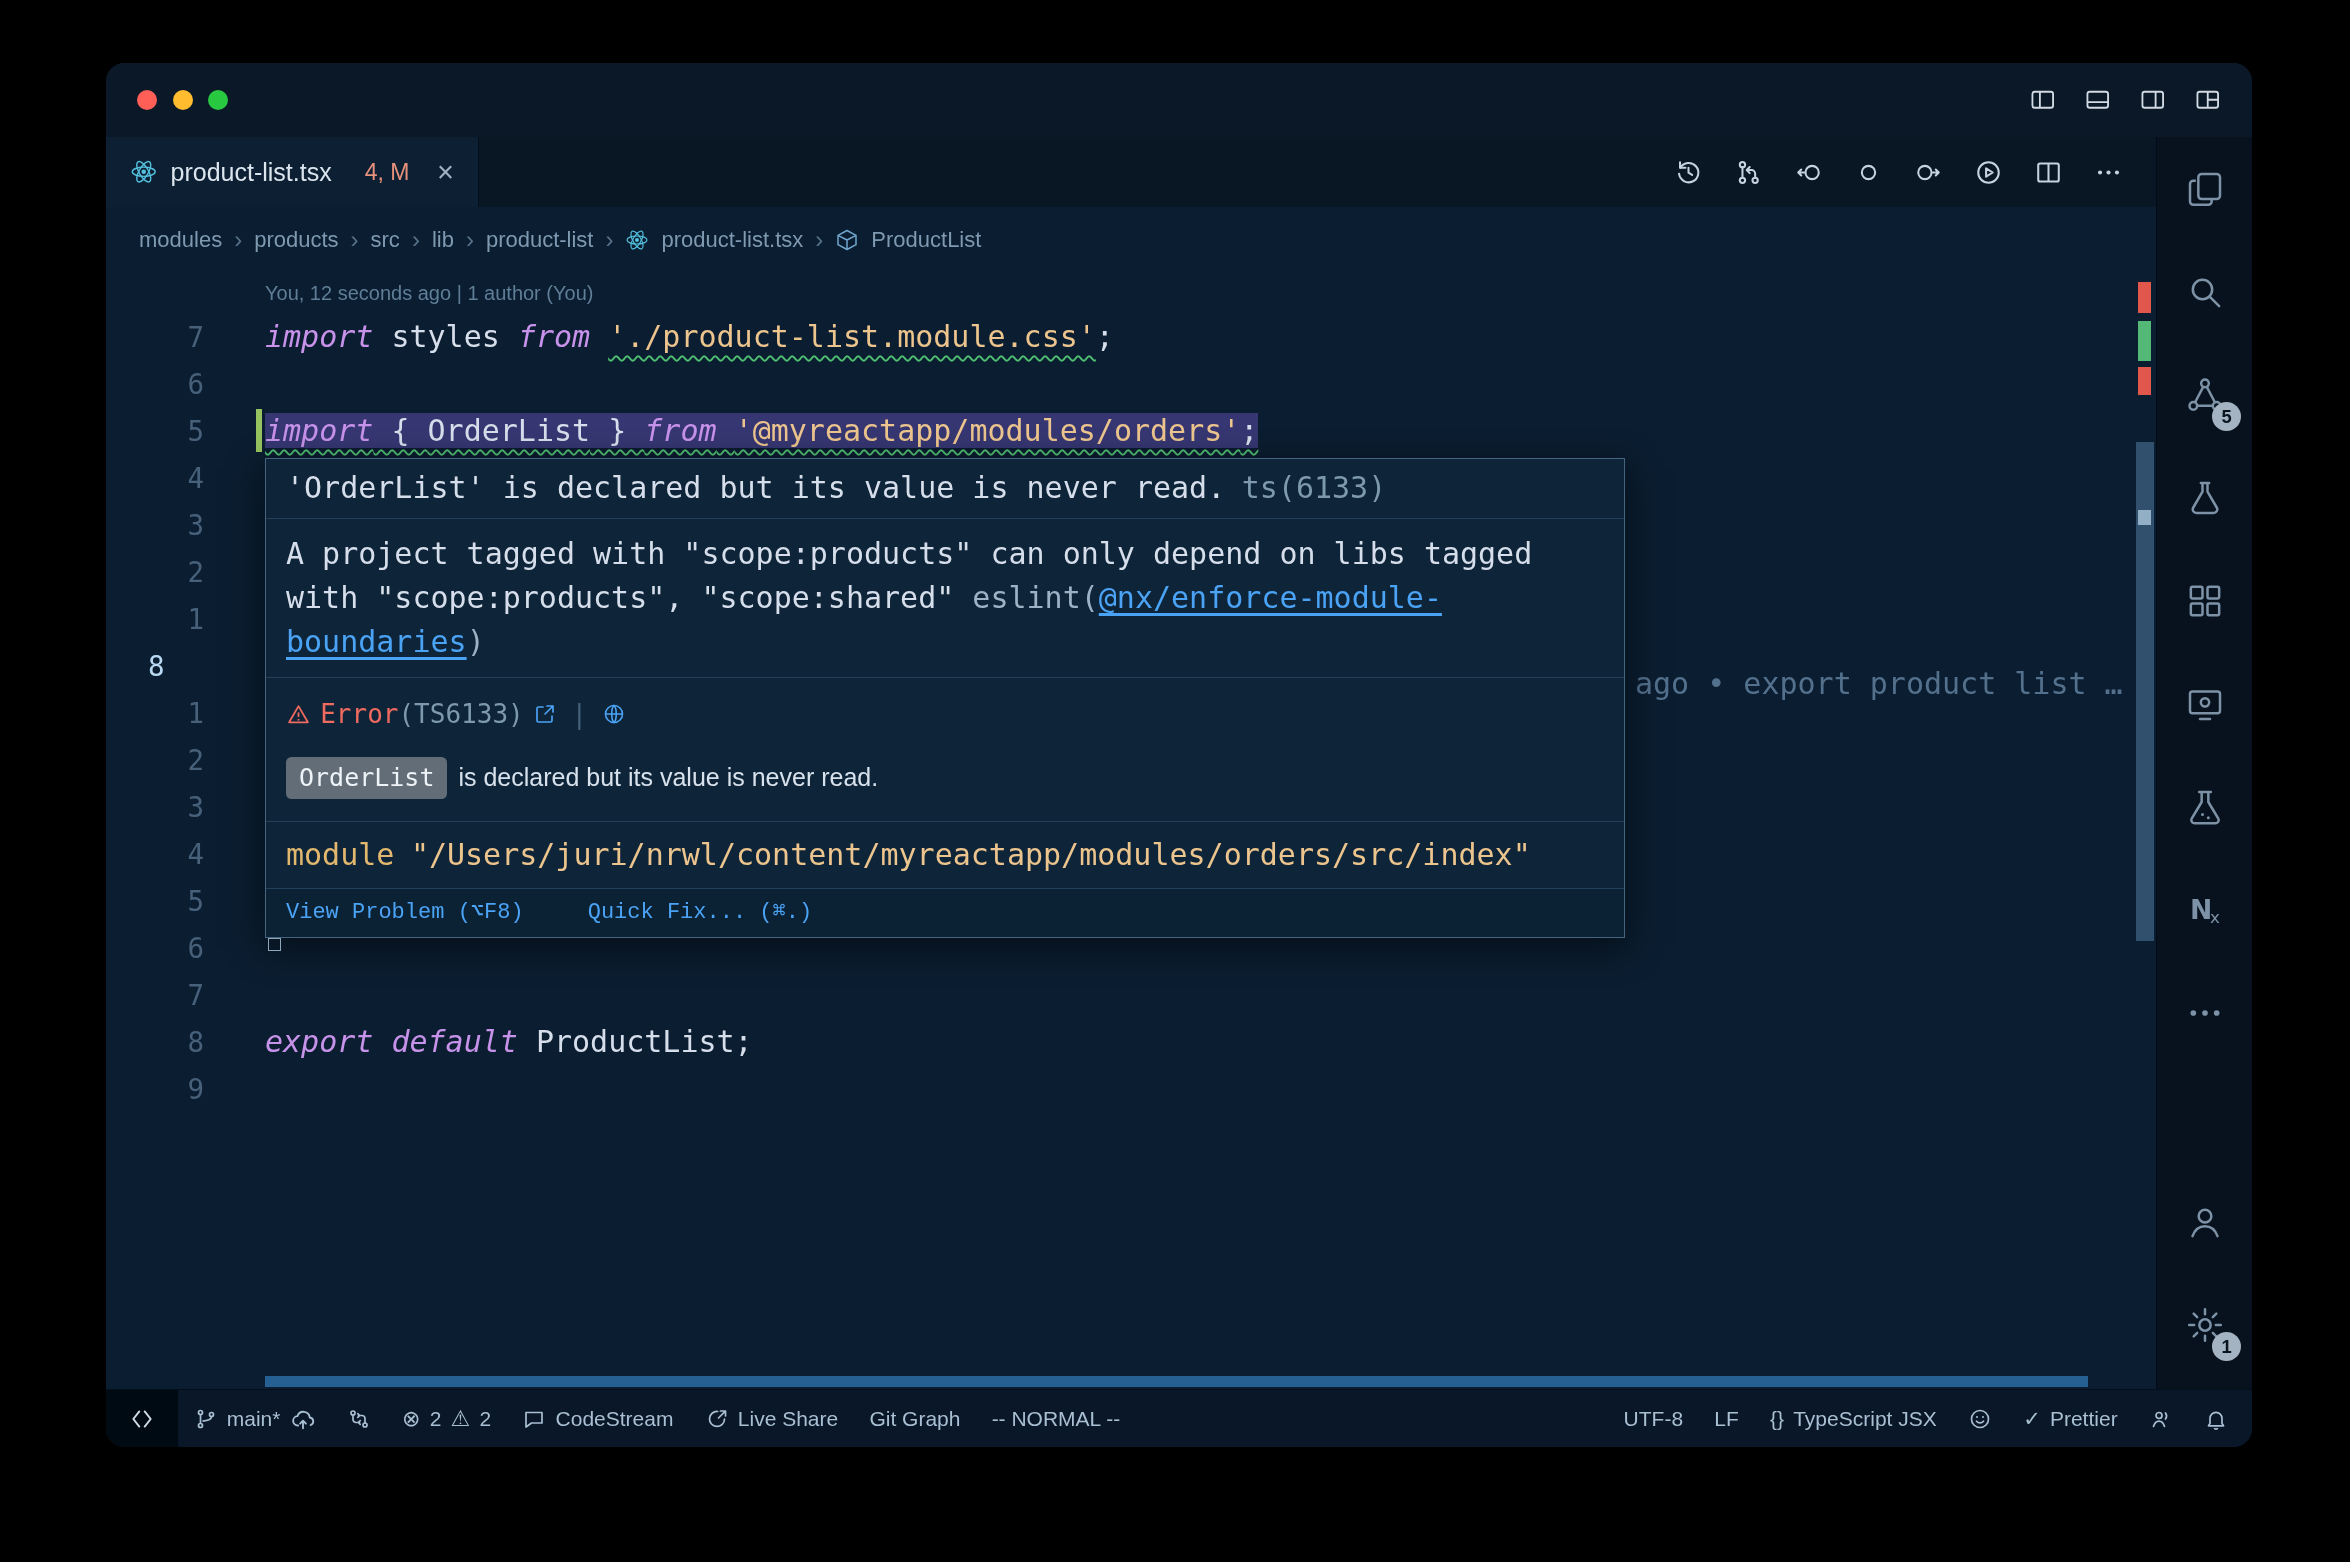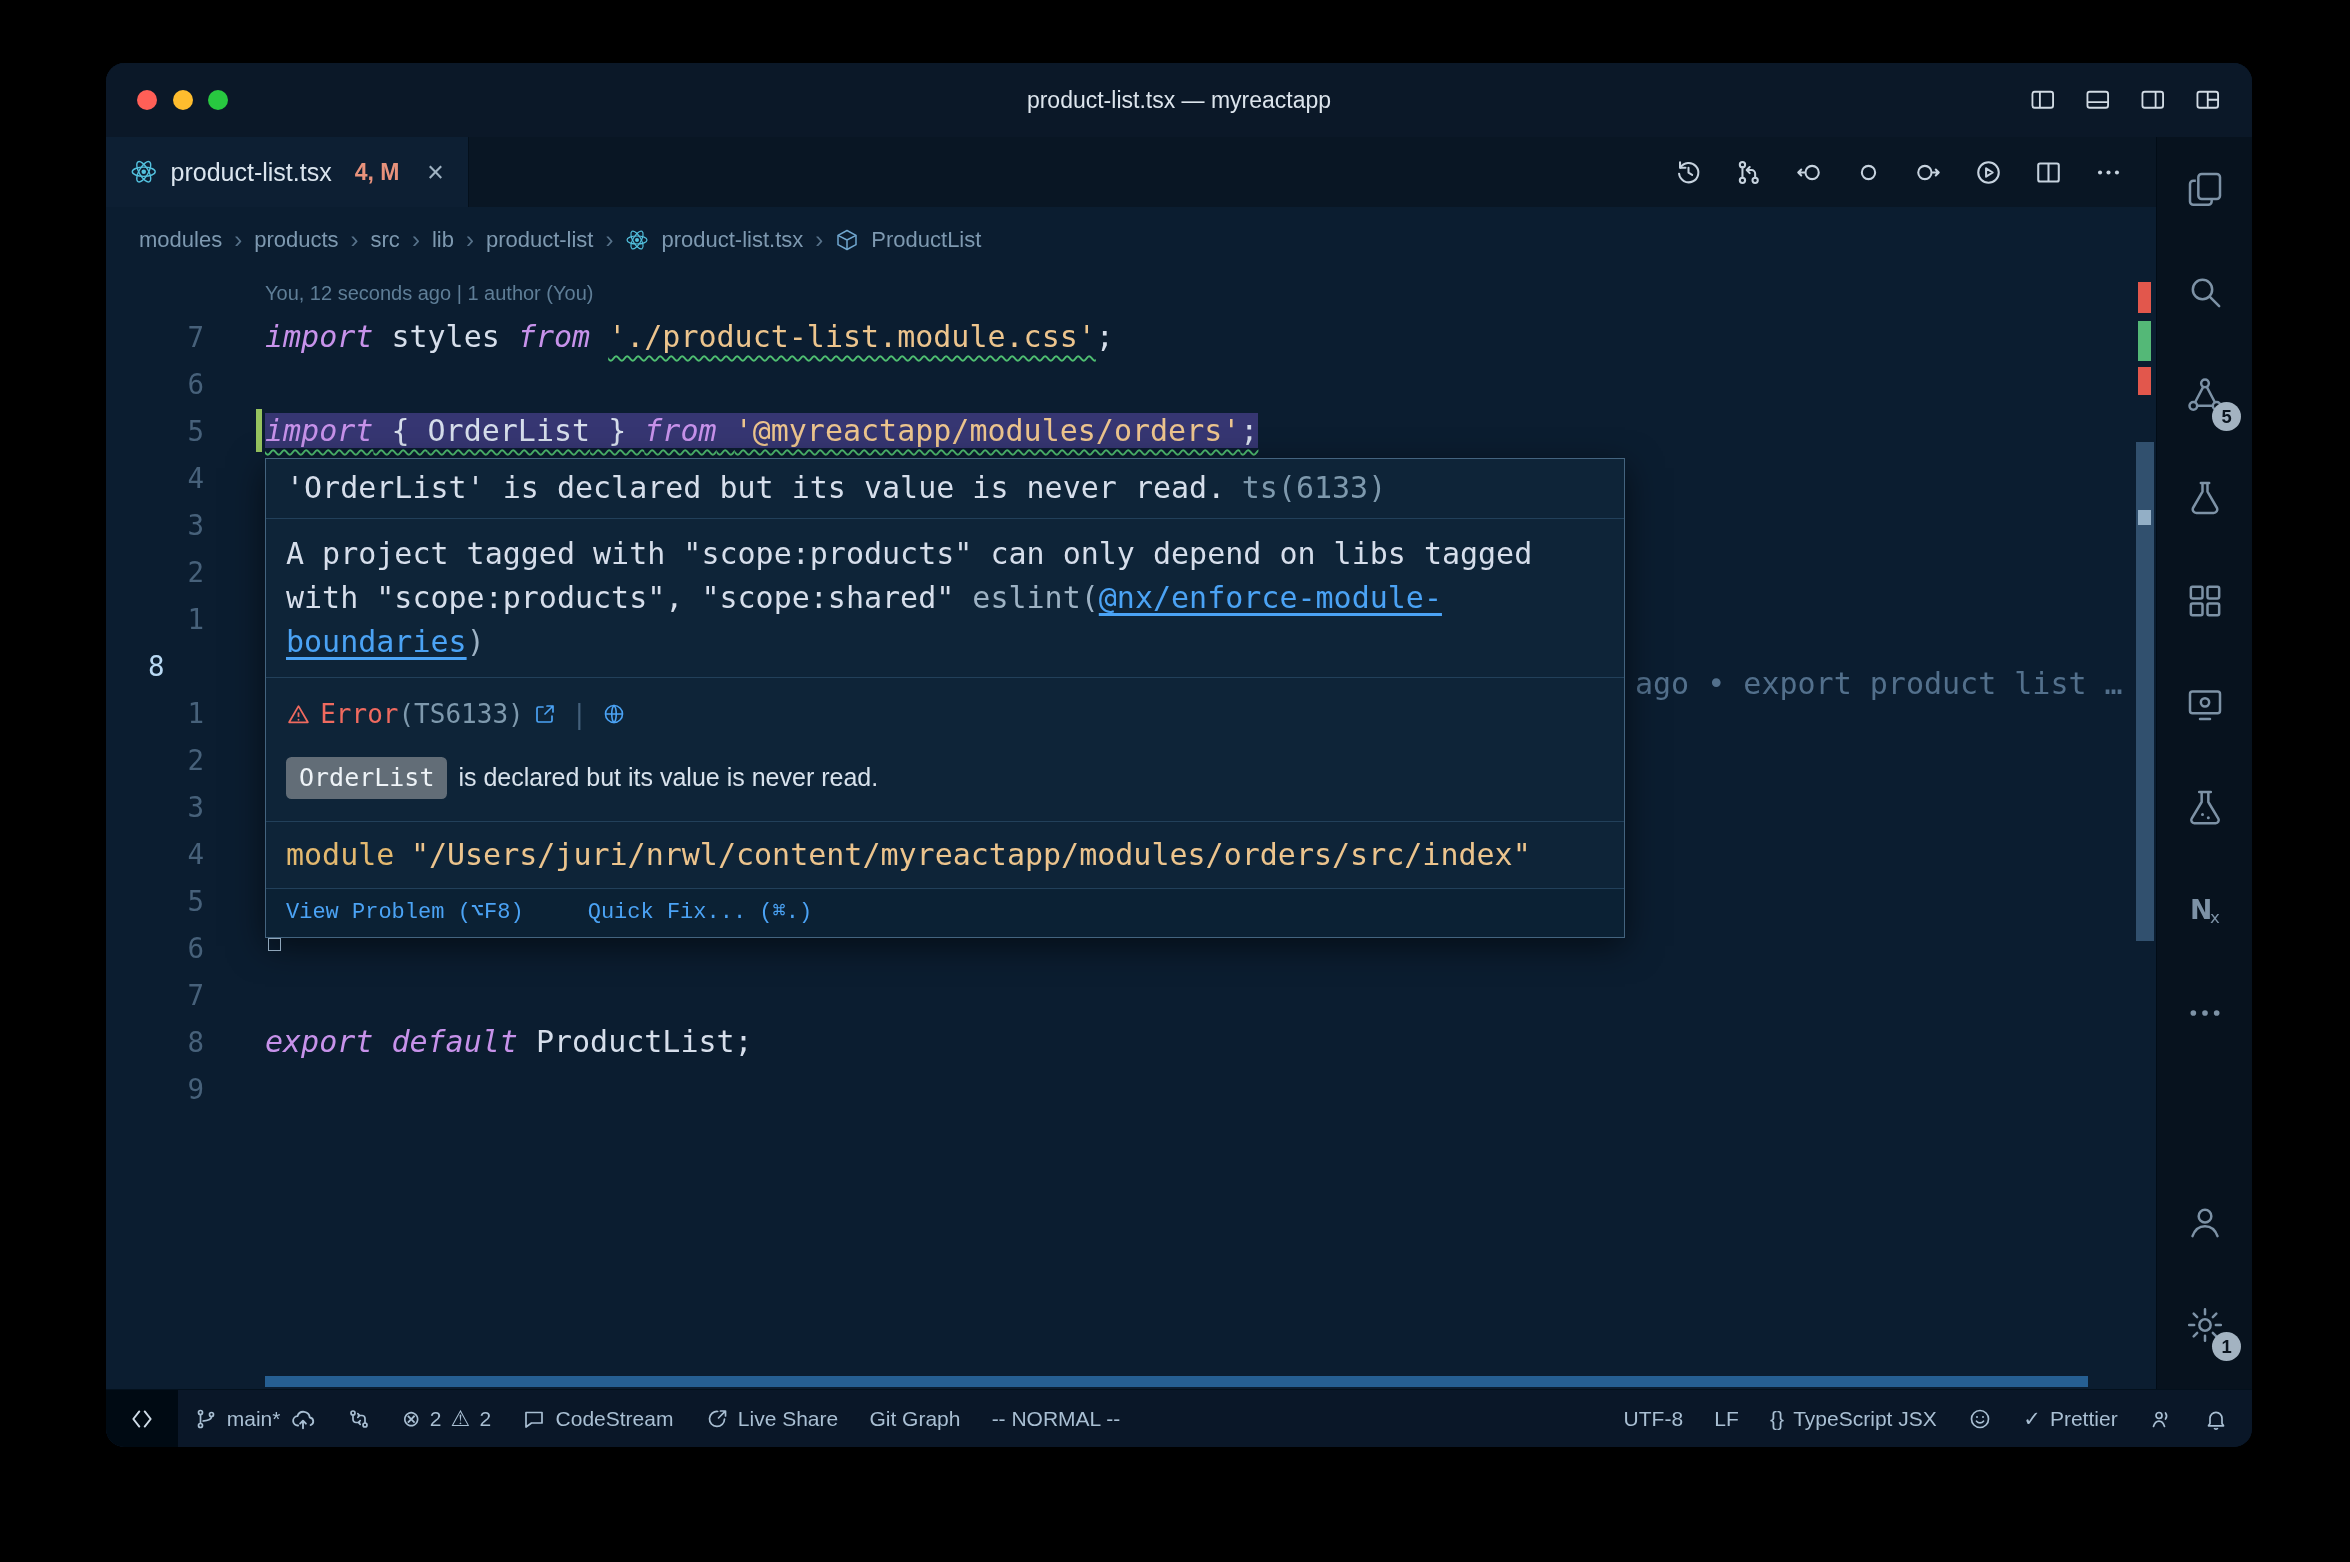--- a/index.html
+++ b/index.html
@@ -18,21 +18,21 @@
   .tl { width:20px; height:20px; border-radius:50%; }
   .tl.red{ background:#ff5f57; } .tl.yellow{ background:#febc2e; } .tl.green{ background:#28c840; }
   .wtitle { position:absolute; left:0; right:0; text-align:center; color:#dce4ec; font-size:23px; }
   .layout-icons { margin-left:auto; display:flex; gap:27.5px; padding-right:31px; color:#d2dbe4; z-index:2; }
 
   
   .tabbar { height:70px; flex:0 0 auto; background:#091624; display:flex; align-items:stretch; }
   .tab { display:flex; align-items:center; gap:13px; padding:0 24px; background:#0d1f33;
     border-right:0.9px solid #04101c; }
   .tab-label { font-size:25px; color:#dbe5ee; }
-  .tab-deco { font-size:23px; color:#e8927c; margin-left:10px;font-weight:bold; }
+  .tab-deco { font-size:23px; color:#e8927c; margin-left:20px; }
   .tab-close { font-size:29px; color:#9fb2c2; margin-left:14.7px; line-height:1; }
   .editor-actions { margin-left:auto; display:flex; align-items:center; gap:31px;
     padding-right:33px; color:#c6d2de; }
 
   
   .breadcrumbs { height:50px; flex:0 0 auto; background:#0b1d30; display:flex;
     align-items:center; gap:12px; padding-left:33px; font-size:22px; color:#7e99b0; }
   .bc-sep { color:#57728a; font-size:24px; }
   .bc-icon { color:var(--react,#53c1de); }
   .bc-symbol { color:#71a7cf; }
@@ -118,21 +118,20 @@
 <body>
 
 <div class="window">
 
   <div class="titlebar">
     <div class="traffic">
       <span class="tl red"></span>
       <span class="tl yellow"></span>
       <span class="tl green"></span>
     </div>
-    <div class="wtitle">product-list.tsx — myreactapp</div>
     <div class="layout-icons">
       <span>
           <svg width="27.5" height="27.5" viewBox="0 0 24 24" fill="none" stroke="currentColor" stroke-width="1.6">
             <rect x="3" y="5" width="18" height="14" rx="2"></rect>
             <path d="M9.5 5v14"></path>
           </svg>
         </span>
       <span>
           <svg width="27.5" height="27.5" viewBox="0 0 24 24" fill="none" stroke="currentColor" stroke-width="1.6">
             <rect x="3" y="5" width="18" height="14" rx="2"></rect>

